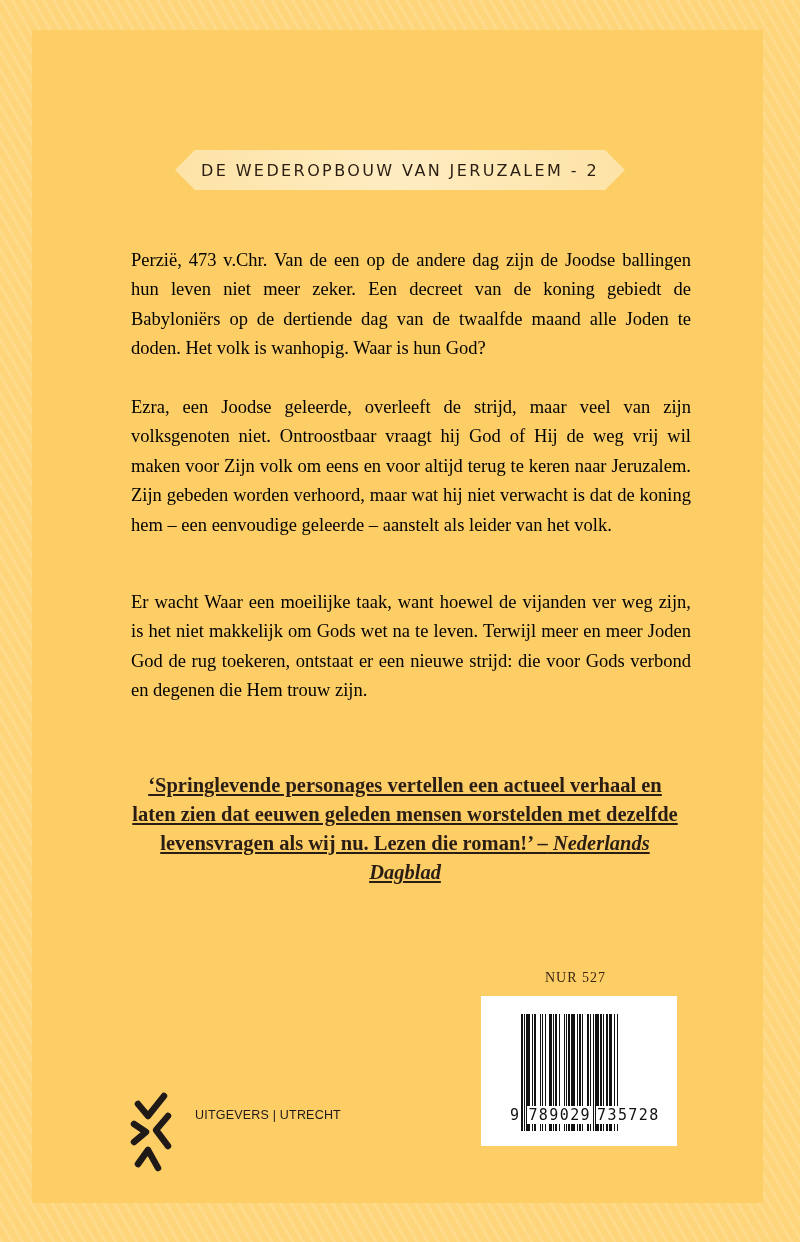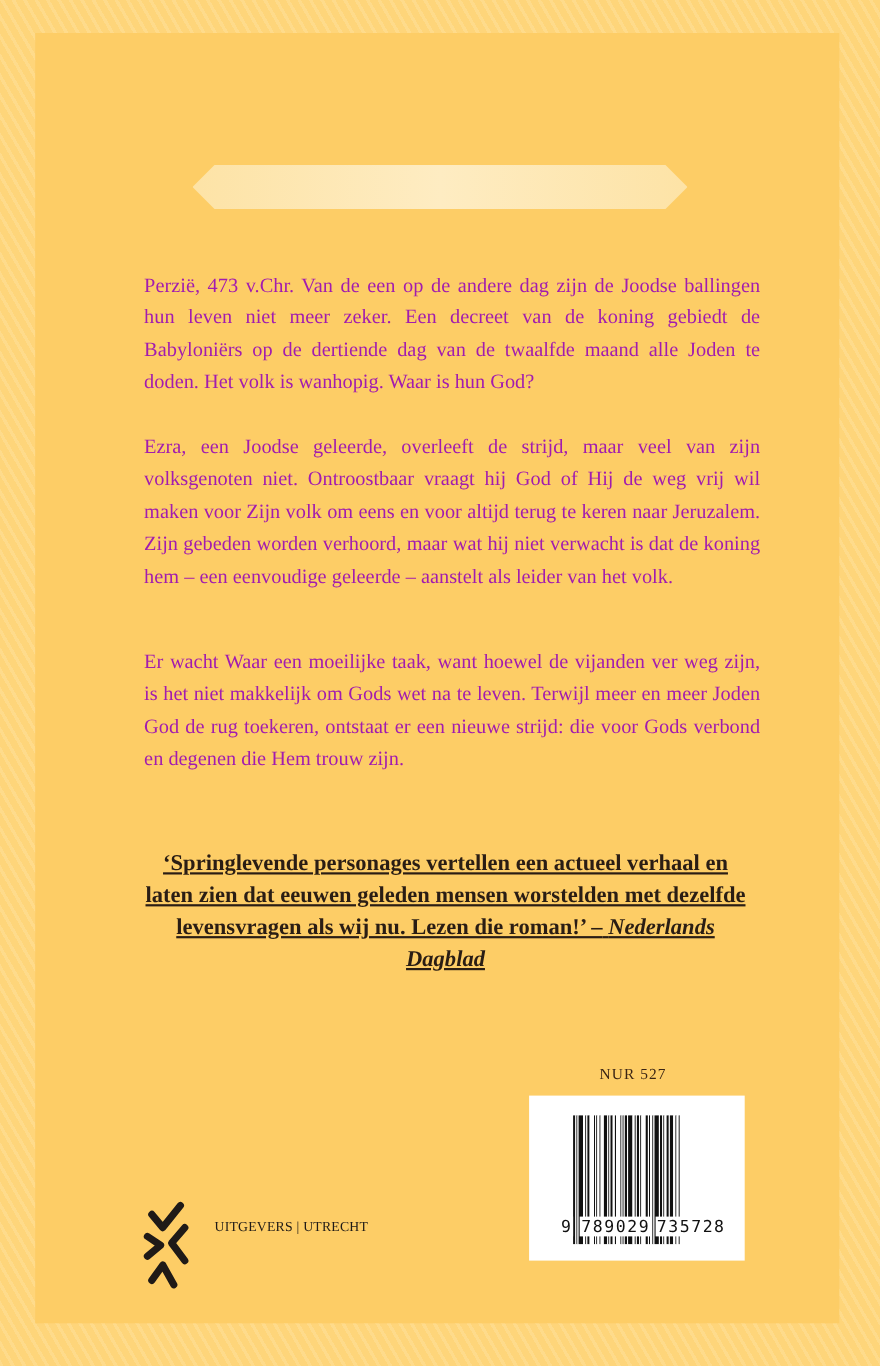--- a/index.html
+++ b/index.html
@@ -35,21 +35,21 @@
     position: relative;
     font-family: "DejaVu Sans", sans-serif;
     font-size: 16px; letter-spacing: 2.4px;
     color: #2a1d14;
   }
   .blurb {
     position: absolute;
     left: 131px; width: 560px;
     font-size: 18.5px; line-height: 29.4px;
     text-align: justify;
-    color: #a21caf;
+    color: #000000;
   }
   .blurb p { margin: 0; }
   #p1 { top: 246px; }
   #p2 { top: 393px; }
   #p3 { top: 588px; }
   .quote {
     position: absolute; left: 130px; width: 550px; top: 771px;
     text-align: center;
     font-size: 20.5px; line-height: 29px; font-weight: bold;
     color: #2a1d14;
@@ -82,32 +82,33 @@
     display: flex; align-items: flex-start;
   }
   .publisher-logo { width: 45px; height: 85px; }
   .publisher-text { margin-left: 20px; margin-top: 16px; }
   .publisher-name {
     font-family: "DejaVu Sans", sans-serif; font-weight: bold;
     font-size: 25px; letter-spacing: -1.3px; color: #1f1a17; line-height: 28px;
   }
   .publisher-name .tld { font-weight: normal; letter-spacing: 0; }
   .publisher-sub {
-    font-family: Liberation Serif, serif; font-size: 12.5px;
+    font-family: Liberation Sans, sans-serif; font-size: 12.5px;
     color: #1f1a17; margin-top: 2px; letter-spacing: 0.2px;
   }
 </style>
 </head>
 <body>
 
 <div class="border-frame"></div>
 <div class="inner-panel"></div>
 
 <div class="series-banner">
   <div class="shape"></div>
+  <span class="text">DE WEDEROPBOUW VAN JERUZALEM - 2</span>
 </div>
 
 <div class="blurb" id="p1">
   <p>Perzië, 473 v.Chr. Van de een op de andere dag zijn de Joodse ballingen hun leven niet meer zeker. Een decreet van de koning gebiedt de Babyloniërs op de dertiende dag van de twaalfde maand alle Joden te doden. Het volk is wanhopig. Waar is hun God?</p>
 </div>
 <div class="blurb" id="p2">
   <p>Ezra, een Joodse geleerde, overleeft de strijd, maar veel van zijn volksgenoten niet. Ontroostbaar vraagt hij God of Hij de weg vrij wil maken voor Zijn volk om eens en voor altijd terug te keren naar Jeruzalem. Zijn gebeden worden verhoord, maar wat hij niet verwacht is dat de koning hem – een eenvoudige geleerde – aanstelt als leider van het volk.</p>
 </div>
 <div class="blurb" id="p3">
   <p>Er wacht Waar een moeilijke taak, want hoewel de vijanden ver weg zijn, is het niet makkelijk om Gods wet na te leven. Terwijl meer en meer Joden God de rug toekeren, ontstaat er een nieuwe strijd: die voor Gods verbond en degenen die Hem trouw zijn.</p>

